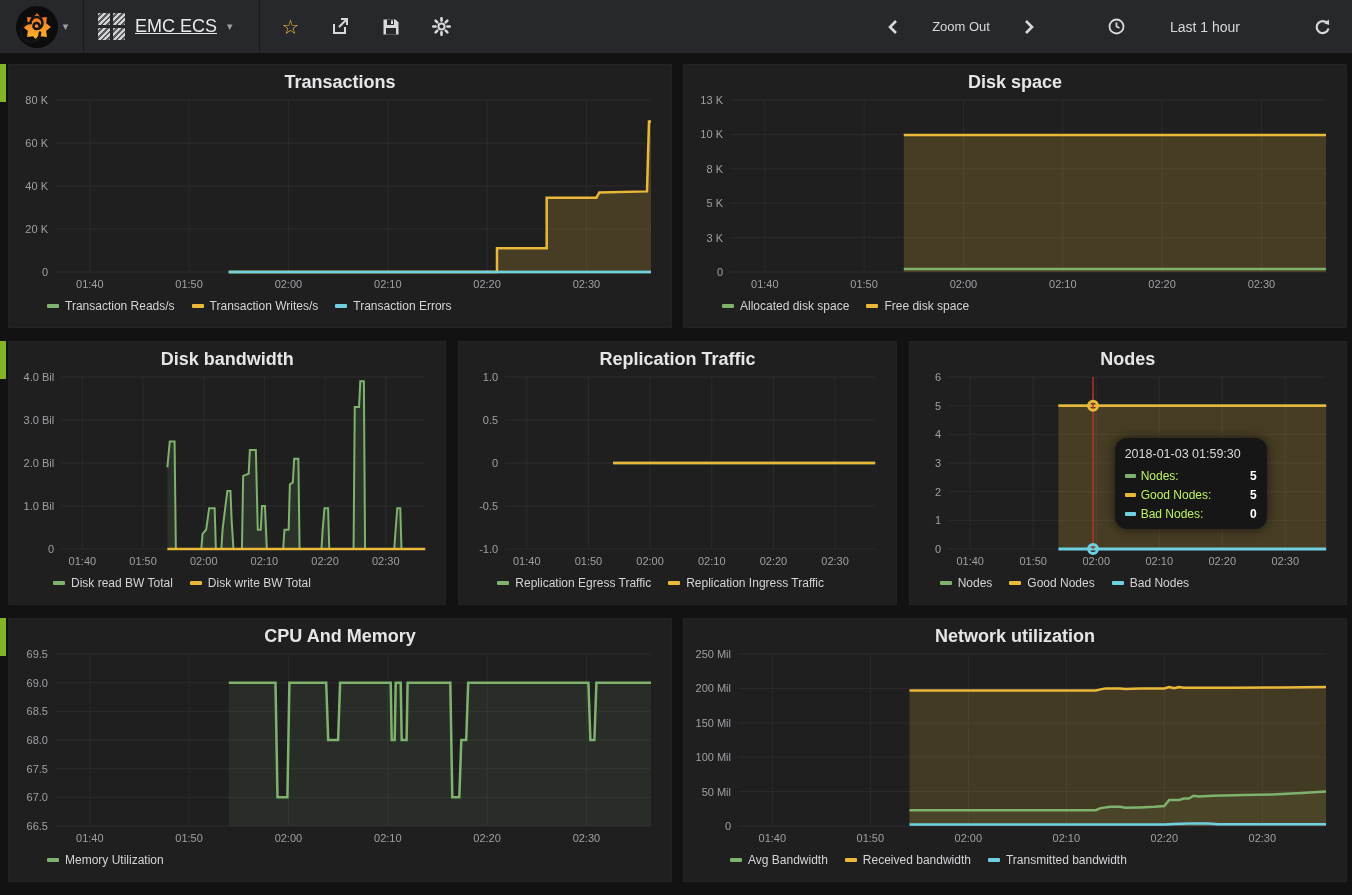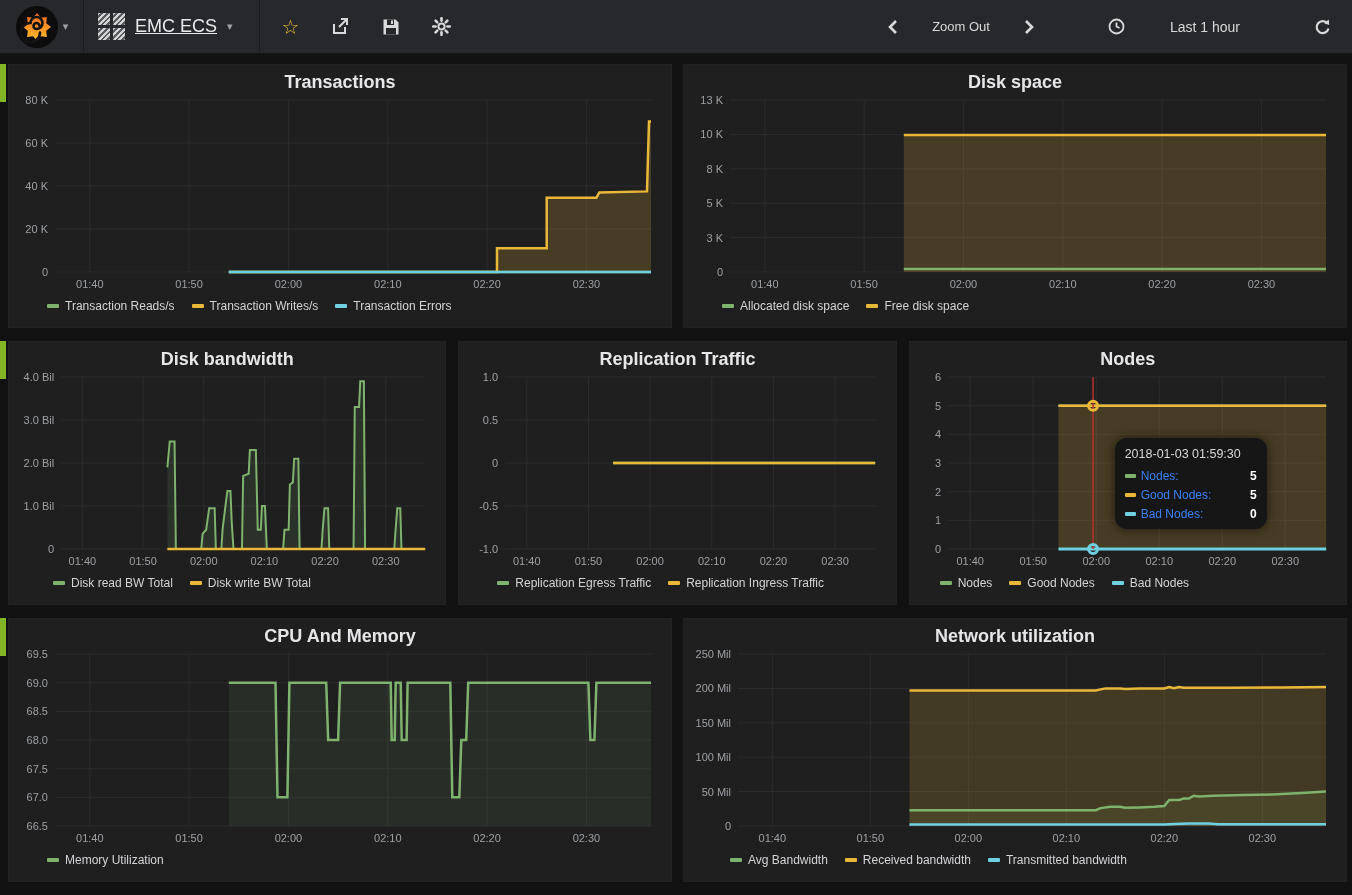--- a/index.html
+++ b/index.html
@@ -42,21 +42,21 @@
   .legend { display:flex; align-items:center; gap:17px; font-size:12px; color:#d3d4d6; height:24px; }
   .legend-item { display:flex; align-items:center; gap:6px; cursor:pointer; }
   .legend-item .dash { width:12px; height:4px; border-radius:1px; display:inline-block; }
 
   
   .graph-tooltip { position:absolute; left:205px; top:96px; width:152px; background:#161616; border-radius:12px;
                    padding:9px 10px 8px 10px; font-size:12px; box-shadow:0 0 12px rgba(0,0,0,0.6); z-index:5; }
   .tt-title { color:#d8d9da; margin-bottom:8px; font-size:12.5px; }
   .tt-row { display:flex; align-items:center; gap:5px; margin-top:5px; }
   .tt-row .dash { width:11px; height:4px; border-radius:1px; flex:none; }
-  .tt-label { flex:1; color:#3b82f6; }
+  .tt-label { flex:1; color:#bef264; }
   .tt-value { color:#ffffff; font-weight:bold; }
 </style>
 </head>
 <body>
 
 <header class="navbar">
   <div class="logo-wrap">
     <svg class="logo-svg" viewBox="0 0 44 44">
       <defs>
         <linearGradient id="glg" x1="0" y1="0" x2="0" y2="1">

